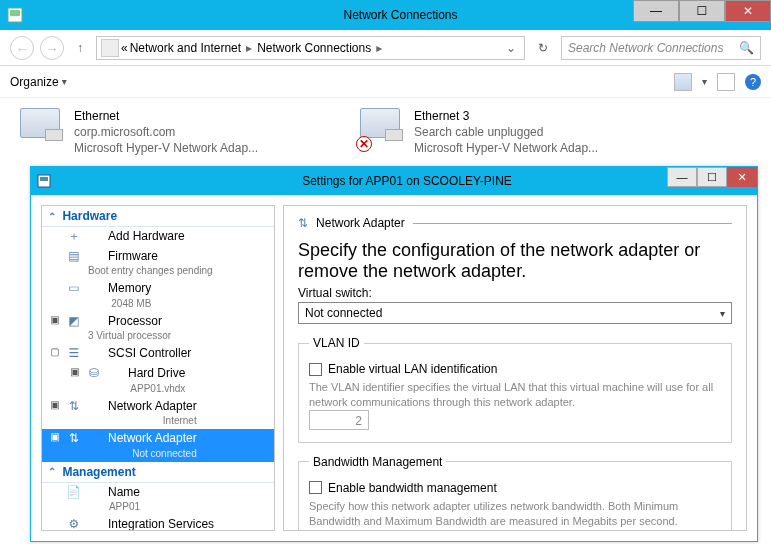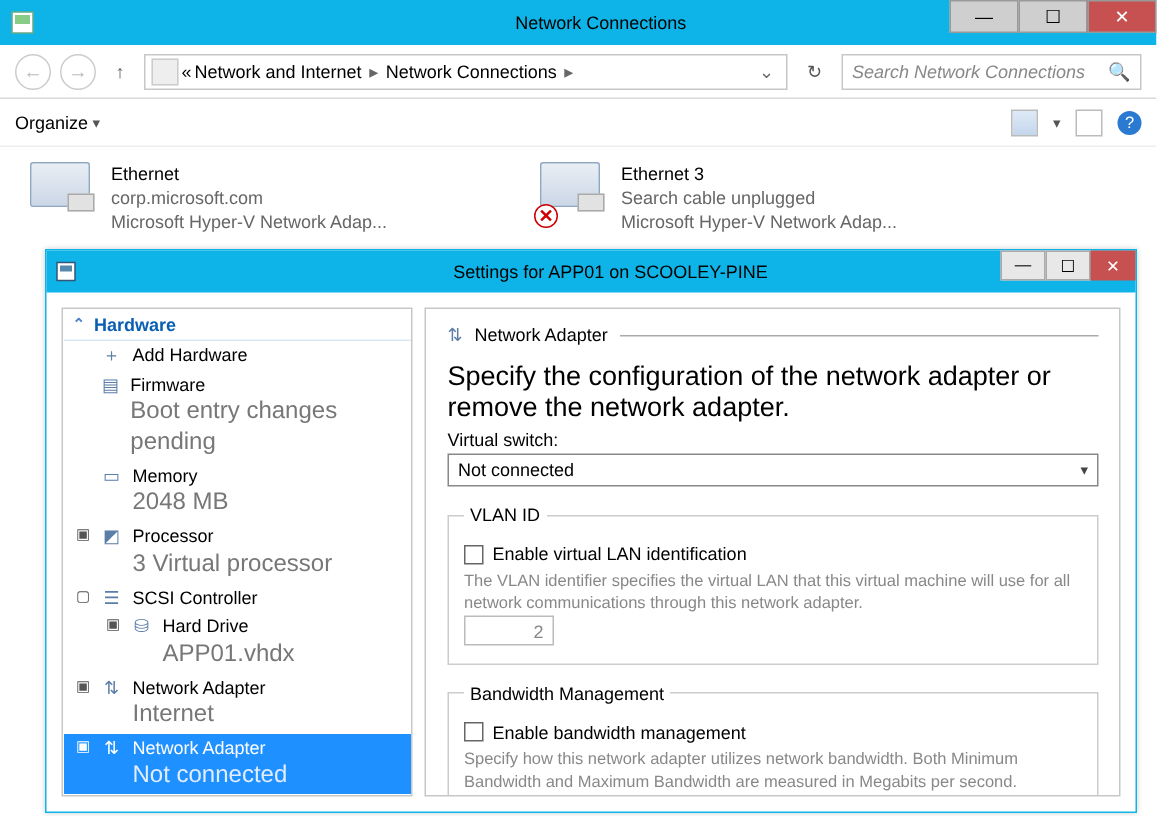--- a/index.html
+++ b/index.html
@@ -57,22 +57,22 @@
 
   .tree { width:234px; border:1px solid #c7c7c7; overflow:auto; background:#fff; }
   .tree-head { display:flex; align-items:center; gap:6px; padding:3px 6px; color:#0a5fb3; font-weight:600; border-bottom:1px solid #d8e6f5; }
   .tree-head .caret { color:#4a7ec7; font-size:10px; }
   .titem { display:flex; align-items:flex-start; gap:6px; padding:2px 6px 2px 24px; }
   .titem.depth2 { padding-left:44px; }
   .titem .exp { position:absolute; left:8px; width:10px; text-align:center; color:#555; font-size:10px; }
   .titem { position:relative; }
   .titem .ticon { width:16px; height:14px; display:flex; align-items:center; justify-content:center; font-size:12px; color:#5b7ea8; }
   .titem .ttext { display:flex; flex-direction:column; line-height:1.3; }
-  .titem .tlabel { font-size:12px; }
-  .titem .tsub { font-size:16px; color:#777; }
+  .titem .tlabel { font-size:12px;margin-left:20px; }
+  .titem .tsub { font-size:10px; color:#777;text-align:right; }
   .titem.selected { background:#1e90ff; color:#fff; }
   .titem.selected .tsub { color:#e0ecff; }
   .titem.selected .ticon { color:#fff; }
 
   .panel { flex:1; border:1px solid #c7c7c7; padding:10px 14px; overflow:auto; }
   .phead { display:flex; align-items:center; gap:8px; margin-bottom:10px; }
   .phead .line { flex:1; height:1px; background:#aaa; }
   .pdesc { font-size:18px; margin-bottom:0; }
   .plabel { font-size:12px; margin:4px 0 2px; }
   .select { width:100%; height:22px; border:1px solid #888; display:flex; align-items:center; padding:0 6px; font-size:12px; background:#fff; justify-content:space-between; }

